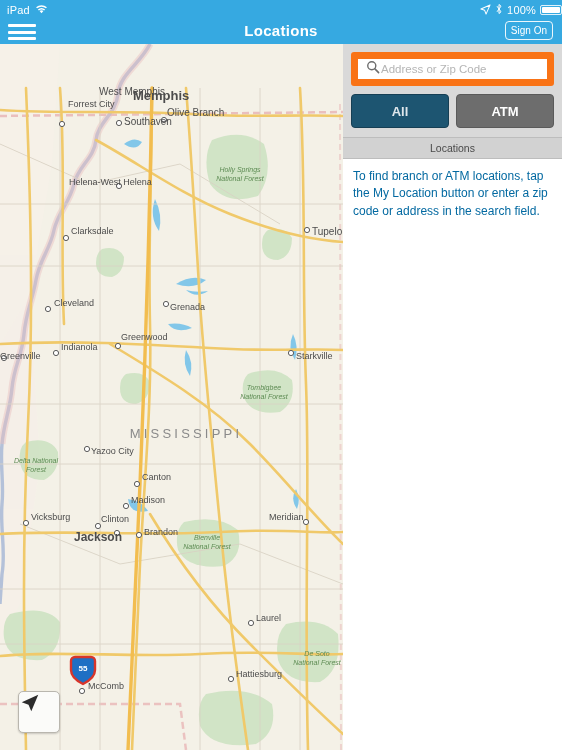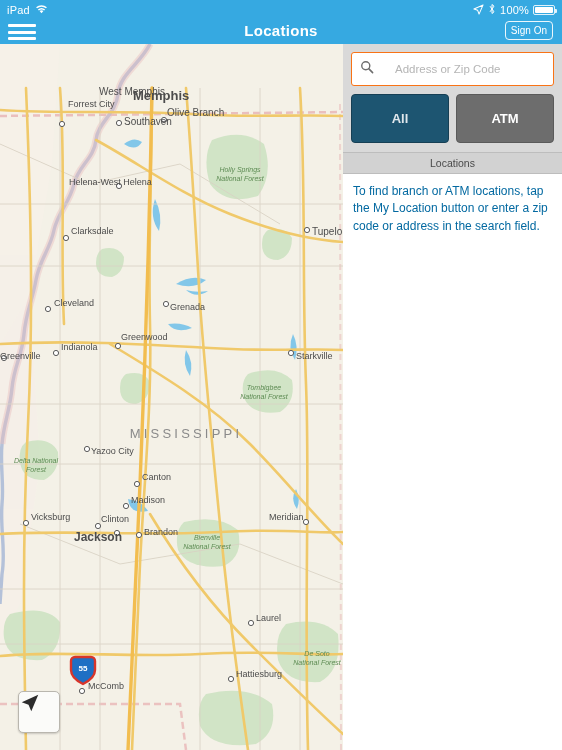--- a/index.html
+++ b/index.html
@@ -13,21 +13,21 @@
 
   
   .statusbar {
     position: absolute; top: 0; left: 0; width: 562px; height: 20px;
     background: #36a9e1; color: #ffffff;
     display: flex; align-items: center;
     font-size: 11px; letter-spacing: .2px;
   }
   .sb-left { display:flex; align-items:center; gap:5px; padding-left:7px; }
   .sb-center { position:absolute; left:0; right:0; text-align:center; font-size:11px; font-weight:bold;}
-  .sb-right { margin-left:auto; display:flex; align-items:center; gap:4px; padding-right:7px; z-index:2;}
+  .sb-right { margin-left:auto; display:flex; align-items:center; gap:4px; padding-right:0; z-index:2;}
   .wifi-ico { display:inline-block; }
   .batt {
     width:22px; height:10px; border:1px solid rgba(255,255,255,.85);
     border-radius:2px; position:relative; display:inline-block;
   }
   .batt::after{
     content:""; position:absolute; right:-3px; top:3px; width:2px; height:4px;
     background:rgba(255,255,255,.85); border-radius:0 1px 1px 0;
   }
   .batt i{ position:absolute; left:1px; top:1px; bottom:1px; width:18px; background:#fff; border-radius:1px; display:block;}
@@ -71,34 +71,34 @@
 
   
   .panel{
     position:absolute; left:343px; top:44px; width:219px; height:706px;
     background:#ffffff;
   }
   .panel-search-wrap{
     background:#d9d9d9; padding:8px 8px 8px 8px;
   }
   .searchfield{
-    background:#fff; border:1px solid #f97316; border-radius:3px;
-    height:34px; display:flex; align-items:center; padding:0 8px; gap:21px;
+    background:#fff; border:7px solid #f97316; border-radius:3px;
+    height:34px; display:flex; align-items:center; padding:0 8px; gap:1px;
   }
   .searchfield input{
     border:0; outline:0; flex:1; font-size:11.5px; color:#333;
     font-family:"Liberation Sans", sans-serif; background:transparent;
   }
   .searchfield input::placeholder{ color:#b5b5b5; }
 
   .segmented{
     background:#d9d9d9; display:flex; gap:7px; padding:0 8px 9px 8px;
   }
   .seg-btn{
-    flex:1; height:49px; border-radius:4px; border:1px solid #5a5a5a;
+    flex:1; height:34px; border-radius:4px; border:1px solid #5a5a5a;
     color:#fff; font-size:13px; font-weight:bold; cursor:pointer;
     display:flex; align-items:center; justify-content:center;
     background:#6d6d6d;
     font-family:"Liberation Sans", sans-serif;
   }
   .seg-btn.active{ background:#1d5571; border-color:#163f54; color:#dfe7ec; }
 
   .section-head{
     background:#d2d2d2; border-top:1px solid #bdbdbd; border-bottom:1px solid #bdbdbd;
     text-align:center; font-size:10.5px; color:#4a4a4a; padding:4px 0;

